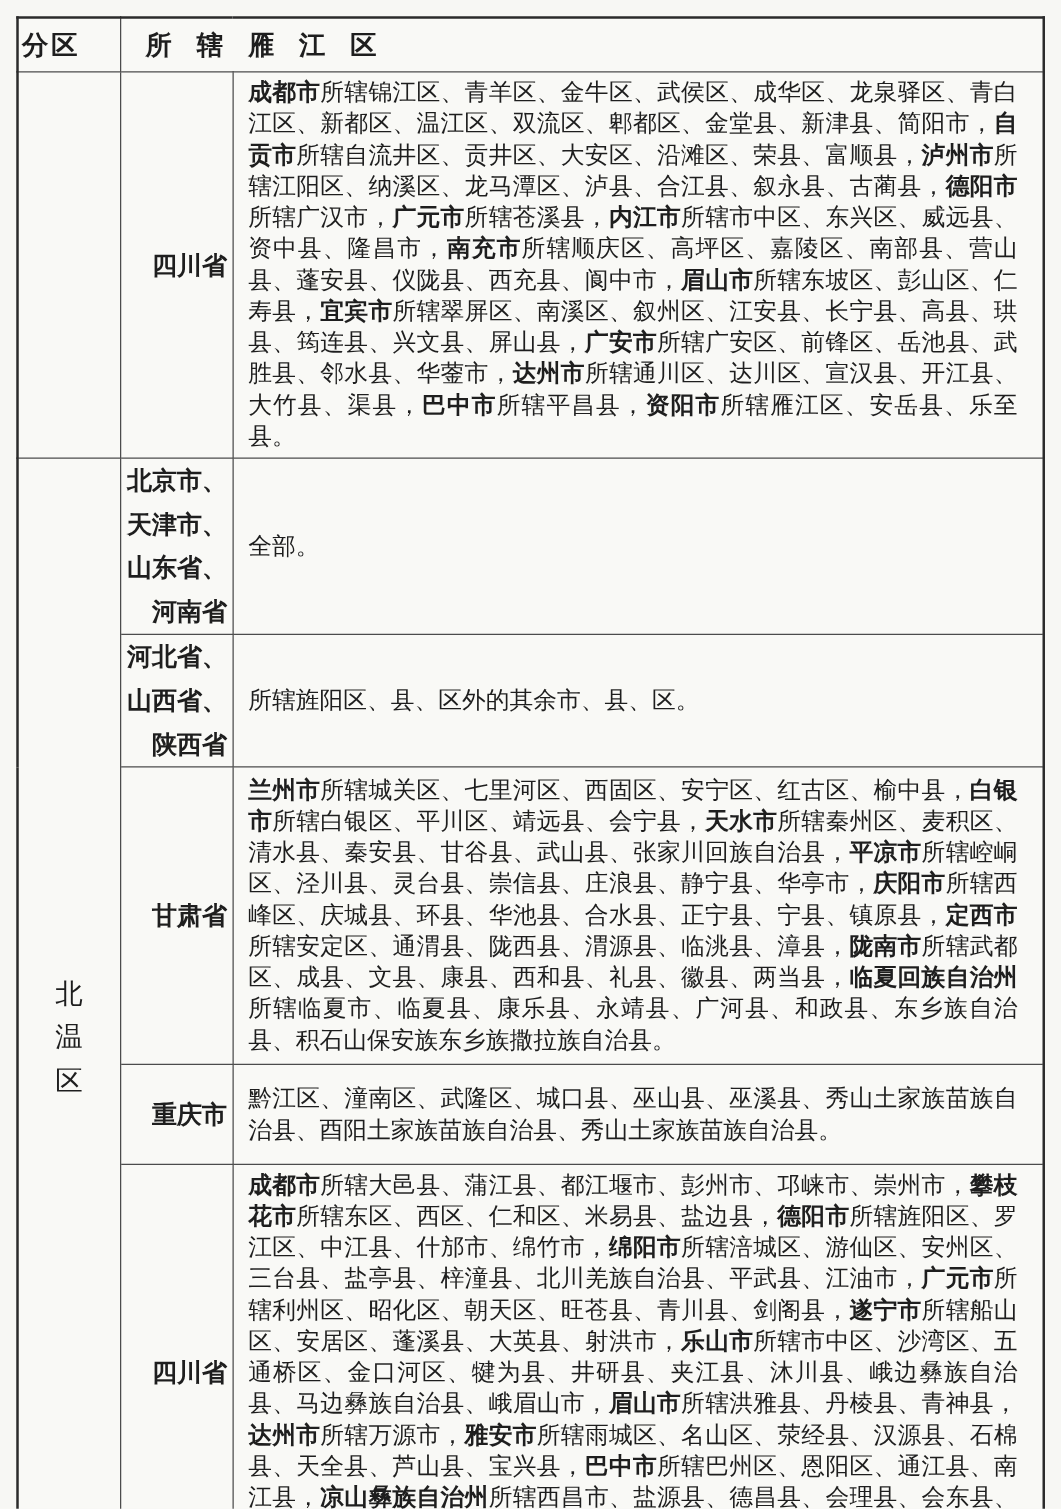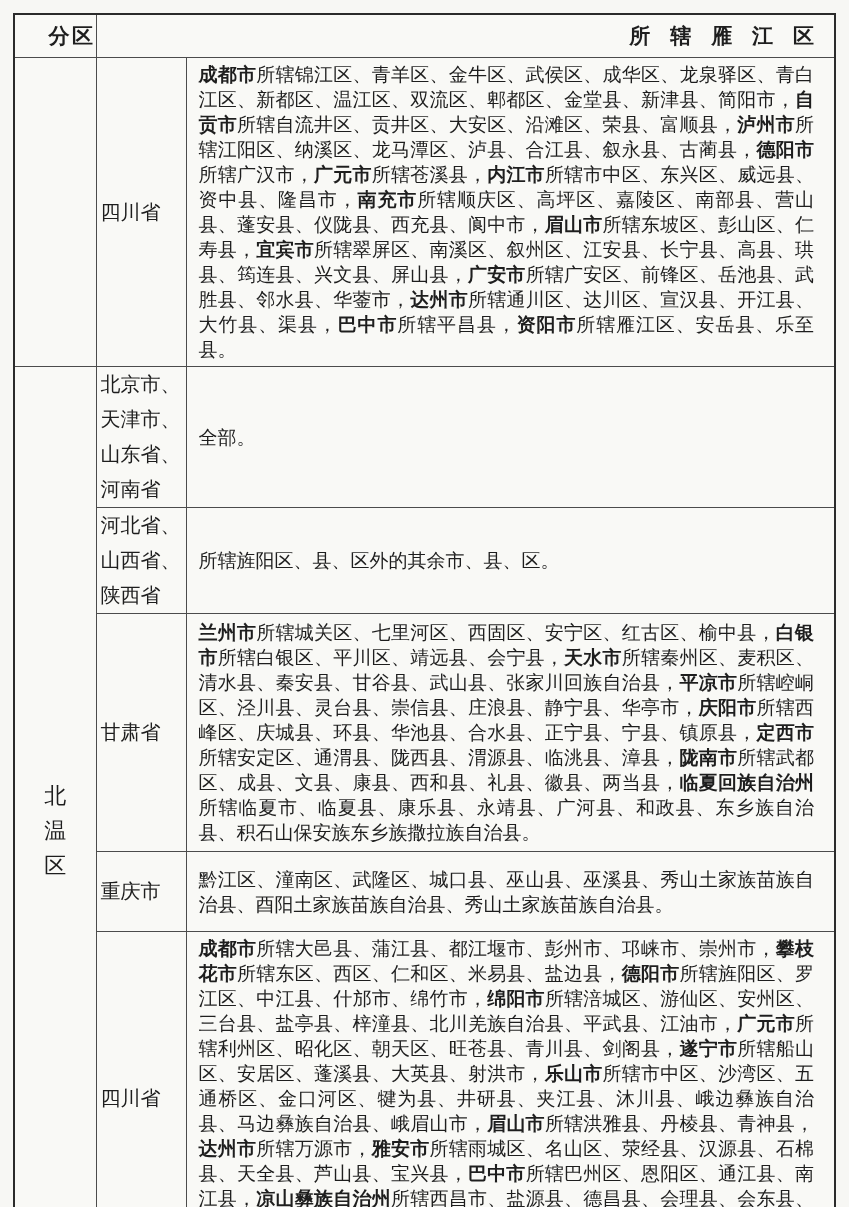--- a/index.html
+++ b/index.html
@@ -22,47 +22,48 @@
   .doc-table col.c-prov{width:90px;}
   .doc-table th,.doc-table td{
     border:1px solid #4c4c4c;
     overflow:hidden;
   }
   .doc-table{border:2px solid #2b2b2b;}
   .doc-table th{
     height:42px;
     font-size:21px;
     font-weight:bold;
-    text-align:right;
+    text-align:left;
     vertical-align:middle;
     padding:0;
   }
   th .sp-wide{letter-spacing:0.95em;padding-left:0.95em;}
   th .sp-small{letter-spacing:0.12em;padding-left:0.12em;}
   td.zone-cell{
     text-align:center;
     vertical-align:middle;
     font-size:22px;
     padding:0;
   }
   .vertical-text{
     display:inline-block;
     width:1.05em;
     line-height:35px;
     word-break:break-all;
     white-space:normal;
     margin-top:28px;
   }
   td.province-cell{
-    text-align:left;
+    text-align:right;
     vertical-align:middle;
     font-size:20px;
     line-height:35px;
     white-space:pre-line;
     padding:0 4px;
+    font-weight:bold;
   }
   td.detail-cell{
     vertical-align:middle;
     font-size:19px;
     line-height:25px;
     text-align:justify;
     padding:4px 20px 4px 12px;
   }
   td.detail-cell b{font-weight:bold;}
 </style>

